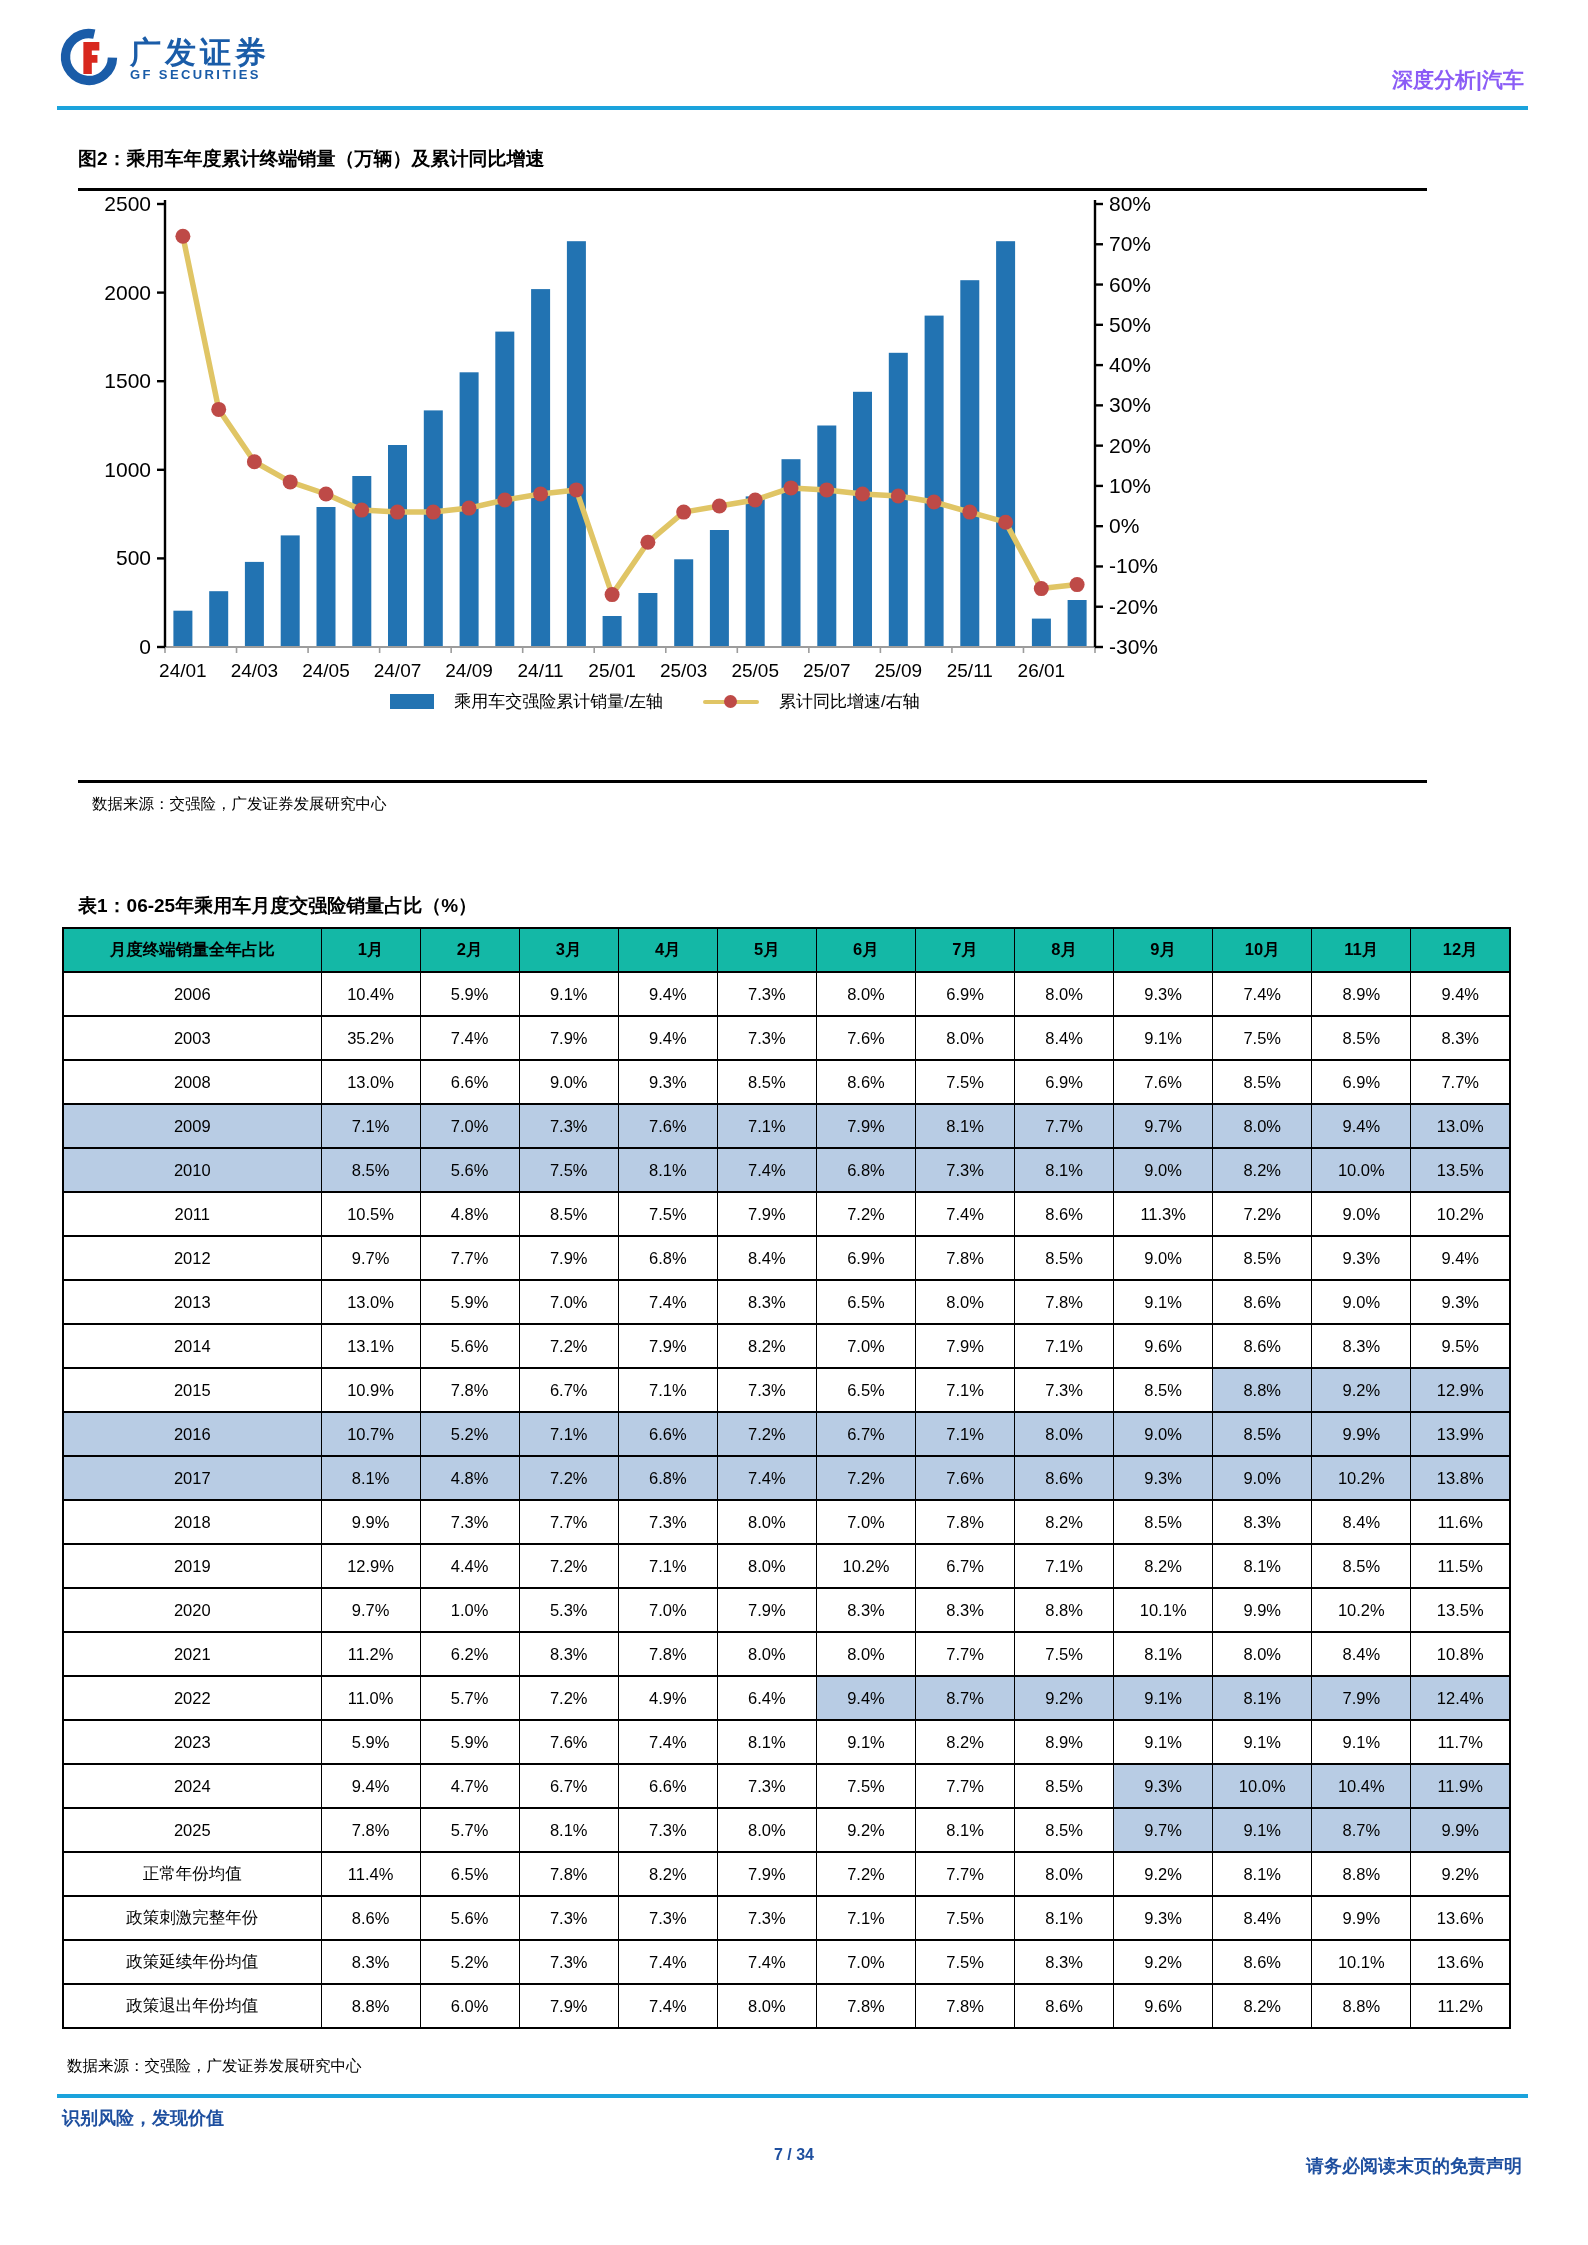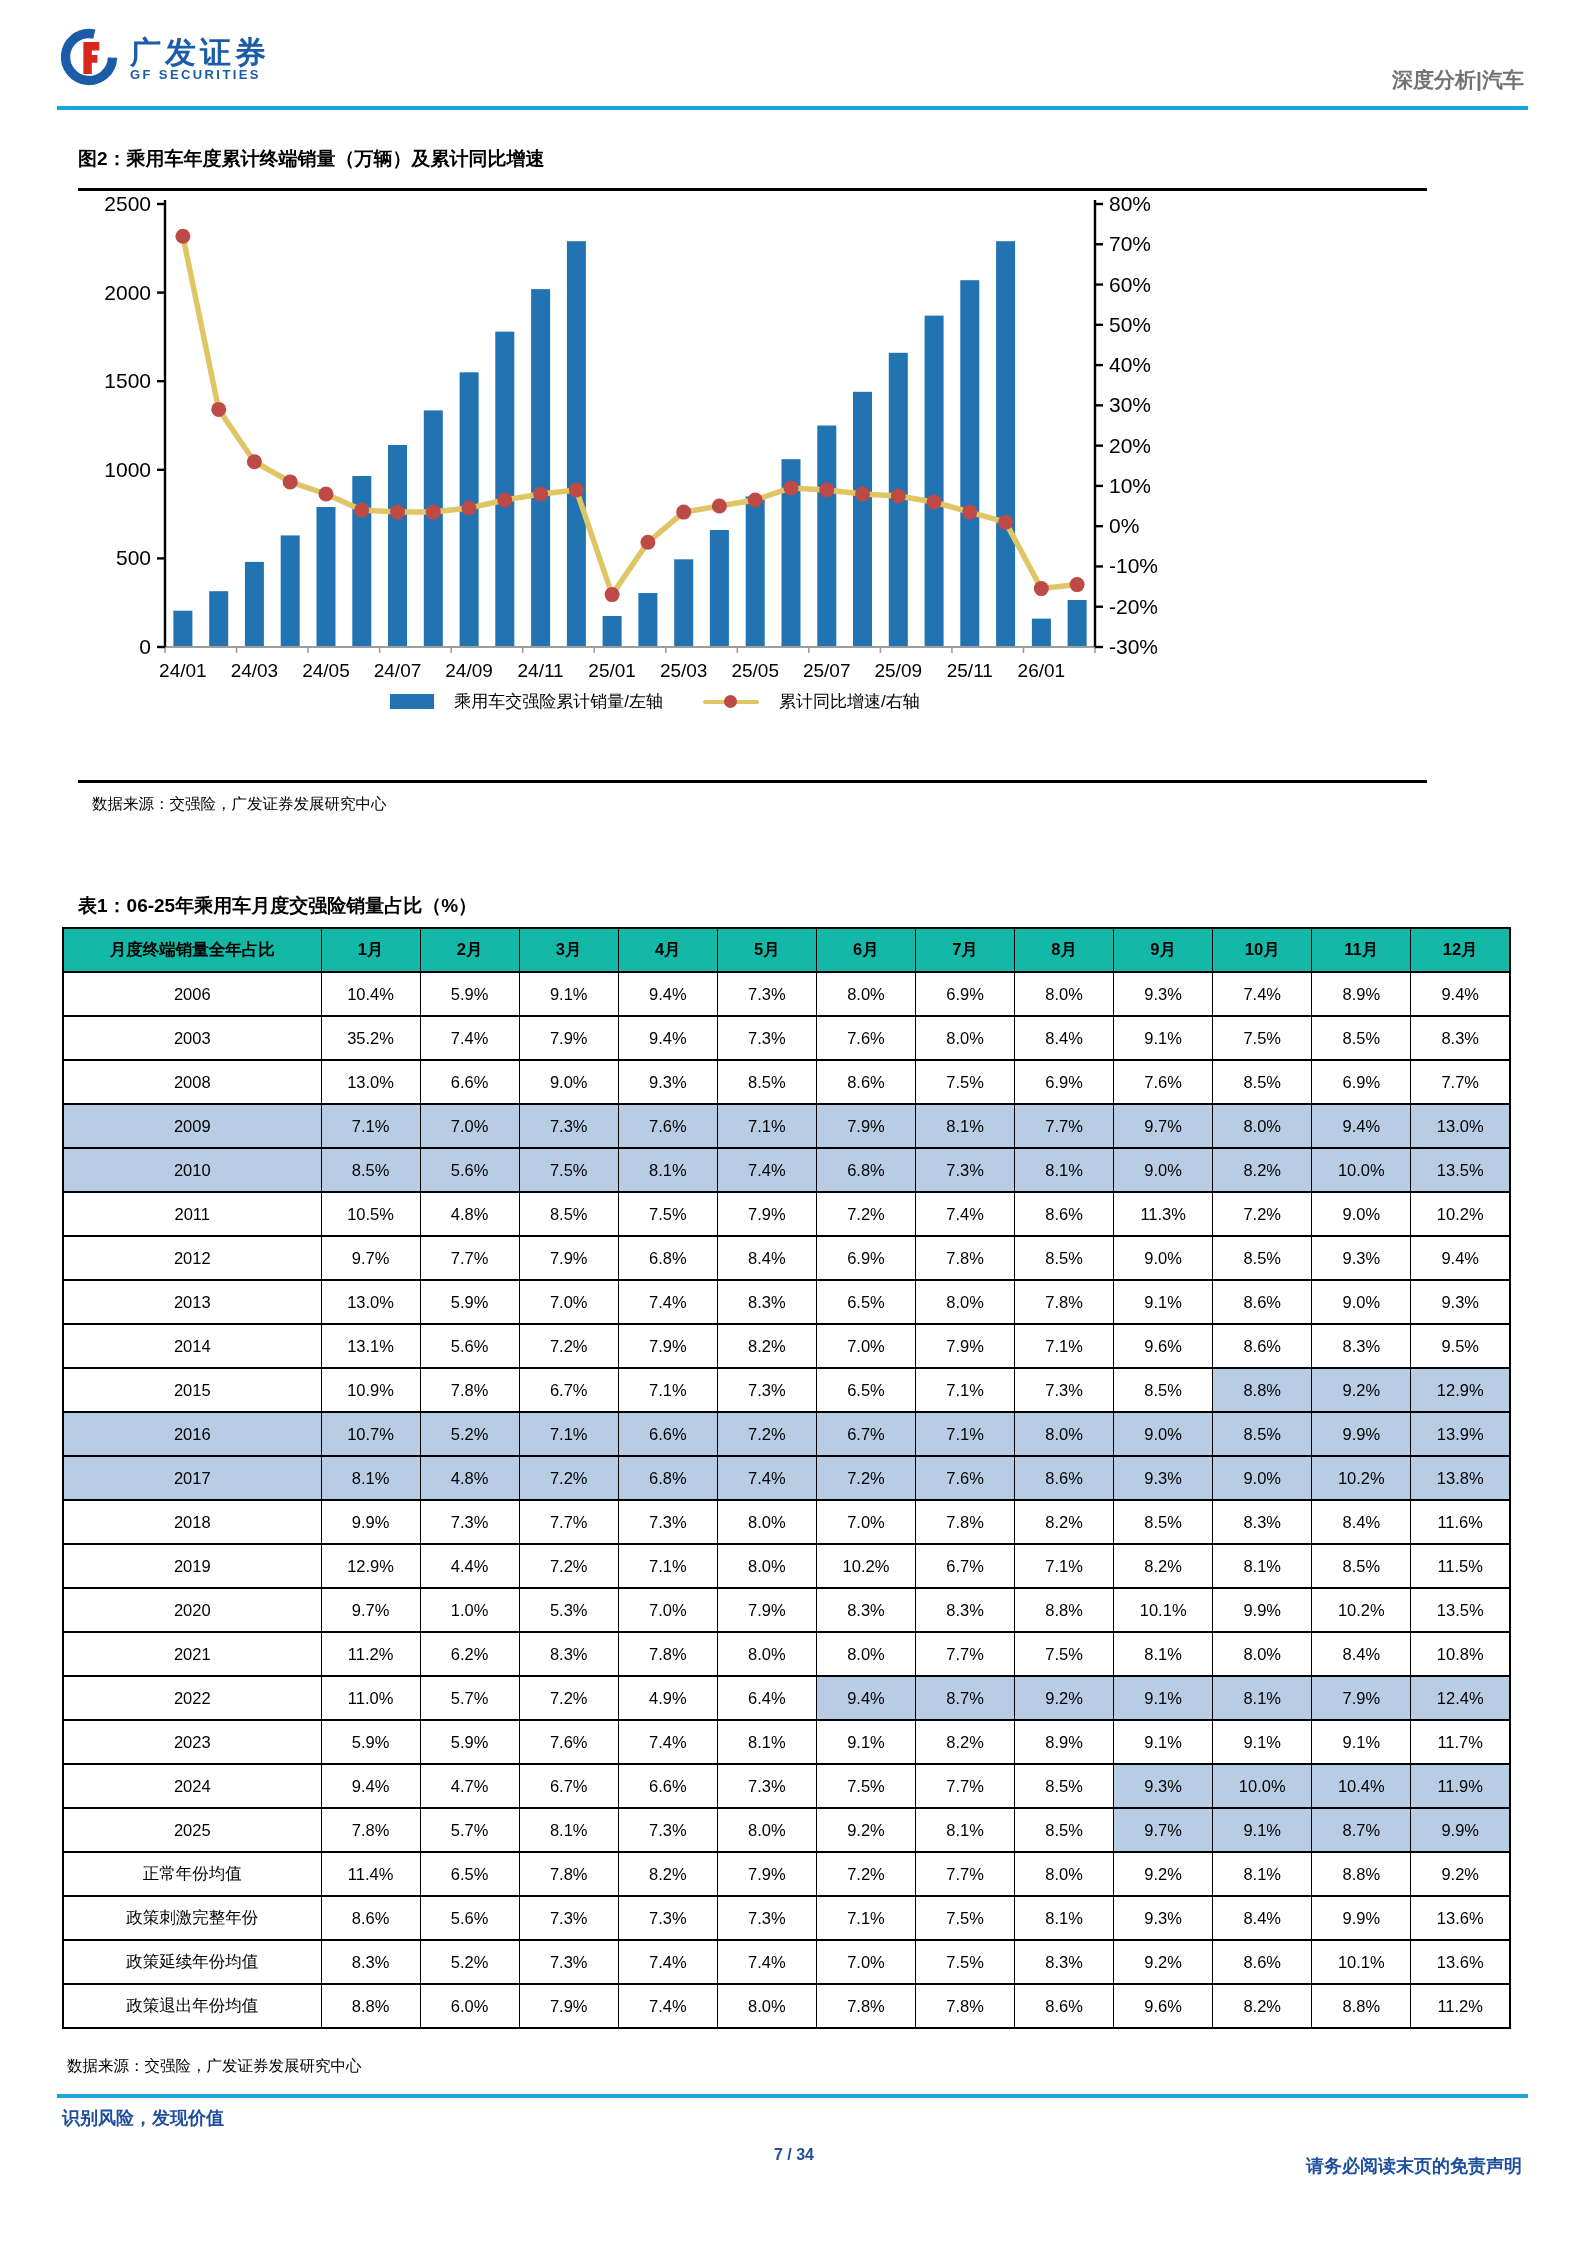--- a/index.html
+++ b/index.html
@@ -4,21 +4,21 @@
 <style>
   html,body{margin:0;padding:0;background:#fff;}
   #page{position:relative;width:1588px;height:2245px;background:#fff;
         font-family:"Liberation Sans","DejaVu Sans",sans-serif;color:#000;overflow:hidden;}
 
   
   .hdr-logo{position:absolute;left:58px;top:26px;display:flex;align-items:center;gap:10px;}
   .logo-text{display:flex;flex-direction:column;line-height:1;}
   .logo-cn{font-size:31px;font-weight:700;color:#1a5ca8;letter-spacing:4px;}
   .logo-en{font-size:13px;font-weight:700;color:#1a5ca8;letter-spacing:2.4px;margin-top:0;}
-  .hdr-right{position:absolute;right:64px;top:66px;font-size:21px;color:#737373;font-weight:600;}
+  .hdr-right{position:absolute;right:64px;top:66px;font-size:21px;color:#8b5cf6;font-weight:600;}
   .rule-blue{position:absolute;left:57px;width:1471px;height:4px;background:#1ba3dc;}
 
   
   .fig-title{position:absolute;left:78px;top:146px;font-size:19px;font-weight:700;text-align:center;}
   .fig-underline{position:absolute;left:78px;top:188px;width:1349px;height:3px;background:#000;}
   #chart-svg{position:absolute;left:70px;top:192px;}
   .legend{position:absolute;left:70px;top:690px;width:1170px;display:flex;justify-content:center;
           align-items:center;gap:40px;font-size:17px;}
   .legend-item{display:flex;align-items:center;gap:20px;}
   .swatch-bar{width:44px;height:15px;background:#2273b2;}

